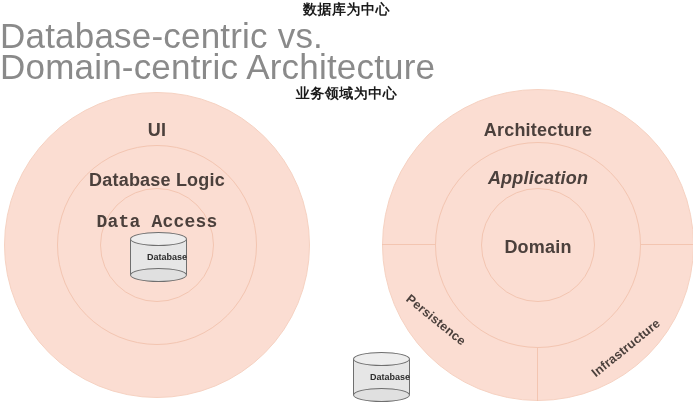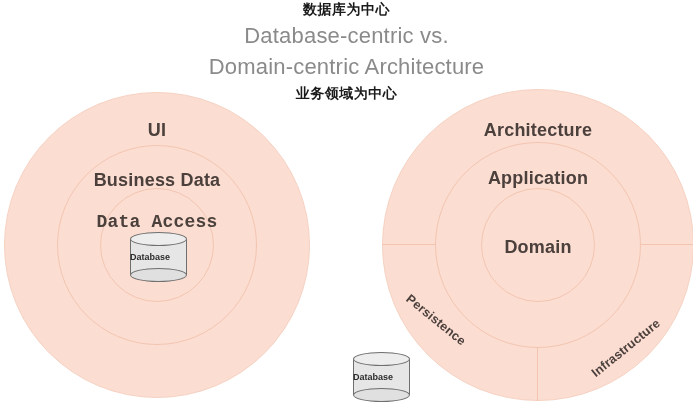--- a/index.html
+++ b/index.html
@@ -14,22 +14,22 @@
   .cn-label{
     position:absolute;left:0;width:693px;text-align:center;
     font-weight:bold;font-size:14px;color:#1a1a1a;
     letter-spacing:0.5px;white-space:nowrap;
   }
   #cn-top{top:1px;}
   #cn-bottom{top:85px;}
 
   #main-title{
     position:absolute;left:0;width:693px;top:20px;
-    text-align:center;color:#8a8a8a;
-    font-size:22px;line-height:31px;font-weight:300;
+    color:#8a8a8a;
+    font-size:35px;line-height:31px;font-weight:300;
     letter-spacing:0.2px;white-space:pre-line;
   }
 
   
   .ring{
     position:absolute;border-radius:50%;
     background:#fbddd2;
     border:1px solid #f6d2c2;
     box-sizing:border-box;
   }
@@ -68,21 +68,21 @@
     box-sizing:border-box;
   }
   .db .bottom{
     position:absolute;left:0;bottom:0;width:100%;height:14px;
     background:#e0e0e0;border:1px solid #6f6f6f;border-radius:50%;
     box-sizing:border-box;
   }
   .db .db-text{
     position:absolute;left:0;width:100%;top:50%;
     transform:translateY(-50%);
-    text-align:left;font-size:9px;font-weight:bold;color:#2d2d2d;
+    text-align:right;font-size:9px;font-weight:bold;color:#2d2d2d;
     z-index:3;white-space:nowrap;
   }
 </style>
 </head>
 <body>
 
 <div id="stage">
 
   <div class="cn-label" id="cn-top">数据库为中心</div>
 
@@ -92,21 +92,21 @@
   <div class="cn-label" id="cn-bottom">业务领域为中心</div>
 
   <div class="ring" style="left:4px;top:92px;width:306px;height:306px;"></div>
 
   <div class="ring-inner" style="left:57px;top:145px;width:200px;height:200px;"></div>
 
   <div class="ring-inner" style="left:100px;top:188px;width:114px;height:114px;"></div>
 
   <div class="ring-label" style="left:0px;top:120px;width:314px;">UI</div>
 
-  <div class="ring-label" style="left:0px;top:170px;width:314px;">Business Data</div>
+  <div class="ring-label" style="left:0px;top:170px;width:314px;">Database Logic</div>
 
   <div class="ring-label" style="left:0px;top:212px;width:314px;font-family:Liberation Mono, monospace;">Data Access</div>
 
   <div class="db" style="left:130px;top:232px;width:57px;height:50px;">
     <div class="body"></div>
     <div class="bottom"></div>
     <div class="top"></div>
     <div class="db-text">Database</div>
   </div>
 
@@ -115,21 +115,21 @@
   <div class="divider" style="left:382px;top:244px;width:54px;height:1px;"></div>
   <div class="divider" style="left:641px;top:244px;width:53px;height:1px;"></div>
   <div class="divider" style="left:537px;top:348px;width:1px;height:53px;"></div>
 
   <div class="ring-inner" style="left:435px;top:142px;width:206px;height:206px;"></div>
 
   <div class="ring-inner" style="left:481px;top:188px;width:114px;height:114px;"></div>
 
   <div class="ring-label" style="left:382px;top:120px;width:312px;">Architecture</div>
 
-  <div class="ring-label" style="left:382px;top:168px;width:312px;">Application</div>
+  <div class="ring-label" style="left:382px;top:168px;width:312px;font-style:italic;">Application</div>
 
   <div class="ring-label" style="left:382px;top:237px;width:312px;">Domain</div>
 
   <div class="ring-label small" style="left:366px;top:313px;width:140px;transform:rotate(39deg);">Persistence</div>
 
   <div class="ring-label small" style="left:551px;top:341px;width:150px;transform:rotate(-39deg);">Infrastructure</div>
 
   <div class="db" style="left:353px;top:352px;width:57px;height:50px;">
     <div class="body"></div>
     <div class="bottom"></div>

